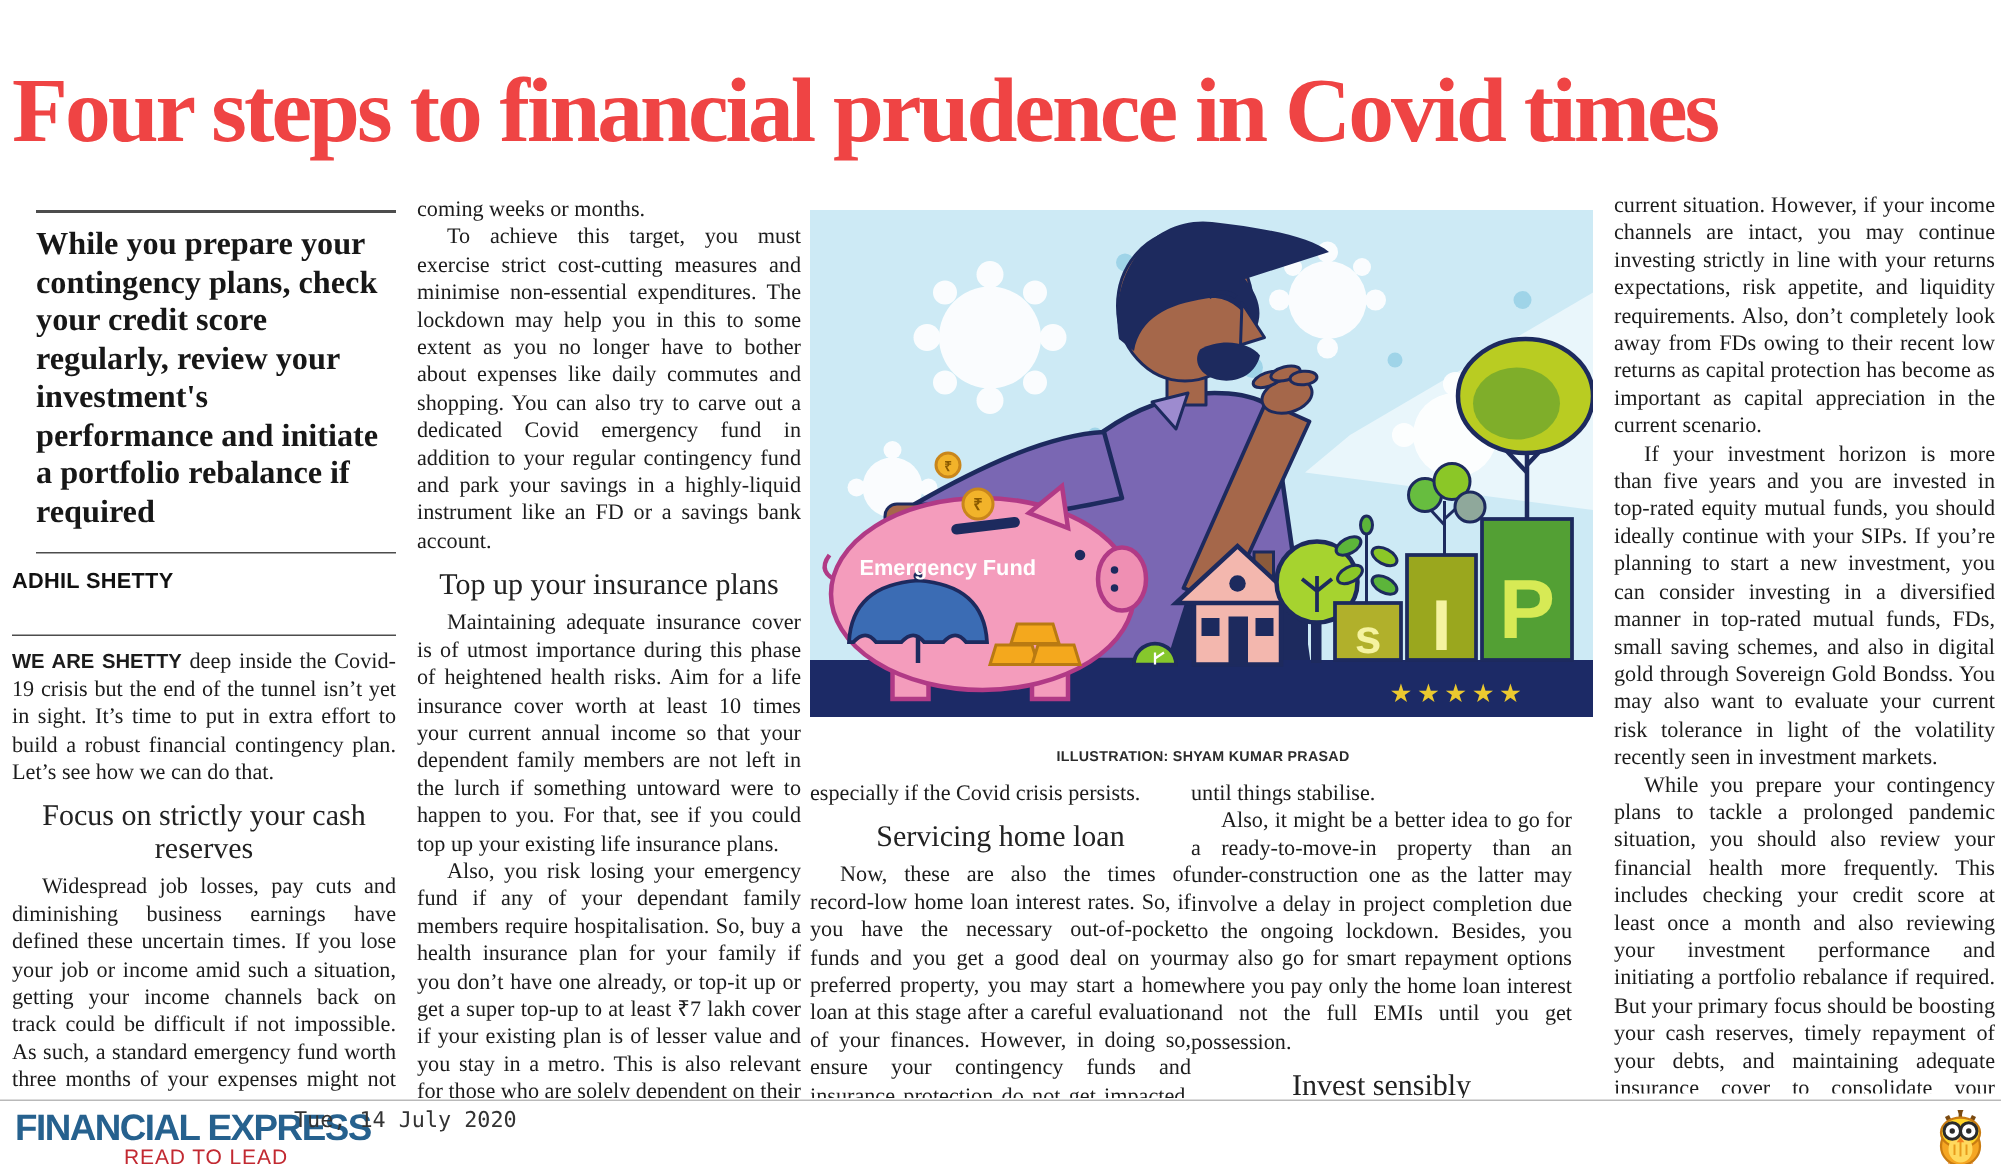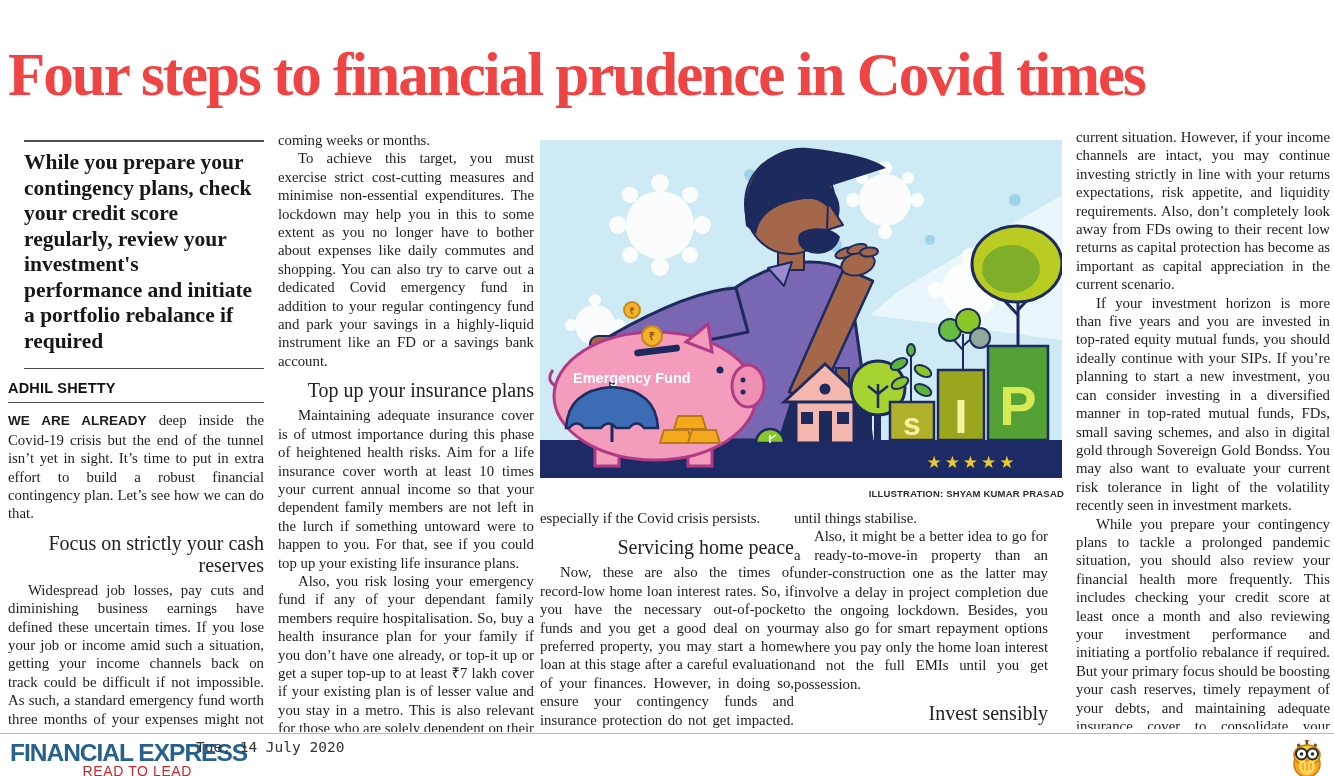--- a/index.html
+++ b/index.html
@@ -26,39 +26,39 @@
   #col2 { left:278px;  top:131px; width:256px; height:601px; }
   #middle { left:540px; top:140px; width:524px; height:592px; }
   #col5 { left:1076px; top:128px; width:254px; height:601px; }
 
   .body-text, .body-text p {
     font-size:14.8px; line-height:18.4px; text-align:justify; color:#1c1c1c;
   }
   p.ind { text-indent:20px; }
   .subhead {
     font-size:20px; line-height:22px; font-weight:normal; color:#222;
-    margin:9px 0 5px 0; text-align:right;
+    margin:9px 0 5px 0; text-align:center;
   }
   .lead-bold { font-family:"Liberation Sans", sans-serif; font-weight:bold; font-size:13.5px; }
 
   #standfirst {
     border-top:2px solid #4d4d4d; border-bottom:1px solid #4d4d4d;
     padding:8px 2px 14px 0; font-weight:bold; font-size:21.5px; line-height:25.5px;
     text-align:left; color:#171717;margin-left:16px;
   }
   #byline {
     font-family:"Liberation Sans", sans-serif; font-weight:bold; font-size:14.5px;
-    color:#111; padding:10px 0 5px 0; border-bottom:1px solid #4d4d4d; margin-bottom:8px;
+    color:#111; padding:10px 0 26px 0; border-bottom:1px solid #4d4d4d; margin-bottom:8px;
     letter-spacing:.2px;
   }
   
   #illo { display:block; width:522px; height:338px; }
   #illo-caption {
     font-family:"Liberation Sans", sans-serif; font-weight:bold; font-size:9.5px;
-    color:#2b2b2b; text-align:right; margin-top:10px; letter-spacing:.2px;
+    color:#2b2b2b; text-align:center; margin-top:21px; letter-spacing:.2px;
   }
   #mid-text { display:flex; margin-top:10px; }
   #mid-text > div { width:254px; }
   
   #footer {
     position:absolute; left:0; top:733px; width:1334px; height:43px;
     border-top:1px solid #b9b9b9; background:#fff;
   }
   #fe-logo { position:absolute; left:10px; top:7px; width:182px; }
   #fe-name {
@@ -79,21 +79,21 @@
 </head>
 <body>
 
 <div id="page">
 
   <div id="headline">Four steps to financial prudence in Covid times</div>
 
   <div id="col1" class="col body-text">
     <div id="standfirst">While you prepare your contingency plans, check your credit score regularly, review your investment's performance and initiate a portfolio rebalance if required</div>
     <div id="byline">ADHIL SHETTY</div>
-    <p><span class="lead-bold">WE ARE ALREADY</span><span> deep inside the Covid-19 crisis but the end of the tunnel isn’t yet in sight. It’s time to put in extra effort to build a robust financial contingency plan. Let’s see how we can do that.</span></p>
+    <p><span class="lead-bold">WE ARE SHETTY</span><span> deep inside the Covid-19 crisis but the end of the tunnel isn’t yet in sight. It’s time to put in extra effort to build a robust financial contingency plan. Let’s see how we can do that.</span></p>
     <div class="subhead">Focus on strictly your cash reserves</div>
     <p class="ind">Widespread job losses, pay cuts and diminishing business earnings have defined these uncertain times. If you lose your job or income amid such a situation, getting your income channels back on track could be difficult if not impossible. As such, a standard emergency fund worth three months of your expenses might not be adequate. It’s time to increase its size to at least 6-12 months of your expenses if your current finances permit. This fund will be your primary cash reserve if you, unfortunately, lose your income in the</p>
   </div>
 
   <div id="col2" class="col body-text">
     <p>coming weeks or months.</p>
     <p class="ind">To achieve this target, you must exercise strict cost-cutting measures and minimise non-essential expenditures. The lockdown may help you in this to some extent as you no longer have to bother about expenses like daily commutes and shopping. You can also try to carve out a dedicated Covid emergency fund in addition to your regular contingency fund and park your savings in a highly-liquid instrument like an FD or a savings bank account.</p>
     <div class="subhead">Top up your insurance plans</div>
     <p class="ind">Maintaining adequate insurance cover is of utmost importance during this phase of heightened health risks. Aim for a life insurance cover worth at least 10 times your current annual income so that your dependent family members are not left in the lurch if something untoward were to happen to you. For that, see if you could top up your existing life insurance plans.</p>
     <p class="ind">Also, you  risk losing your emergency fund if any of your dependant family members require hospitalisation. So, buy a health insurance plan for your family if you don’t have one already, or top-it up or get a super top-up to at least ₹7 lakh cover if your existing plan is of lesser value and you stay in a metro. This is also relevant for those who are solely dependent on their company-provided group medical plans because those would be of no use if you lose your job in the current crisis. Adequate insurance cover will give you the much-needed mental peace,</p>
@@ -272,21 +272,21 @@
         <text x="33" y="243" font-family="Liberation Sans, sans-serif" font-size="14.5" font-weight="bold" fill="#ffffff">Emergency Fund</text>
       </g>
 
       <text x="432" y="328" text-anchor="middle" font-size="17" letter-spacing="3" fill="#ecc92f">★★★★★</text>
     </svg>
     <div id="illo-caption">ILLUSTRATION: SHYAM KUMAR PRASAD</div>
 
     <div id="mid-text" class="body-text">
       <div>
         <p>especially if the Covid crisis persists.</p>
-        <div class="subhead">Servicing home peace</div>
+        <div class="subhead">Servicing home loan</div>
         <p class="ind">Now, these are also the times of record-low home loan interest rates. So, if you have the necessary out-of-pocket funds and you get a good deal on your preferred property, you may start a home loan at this stage after a careful evaluation of your finances. However, in doing so, ensure your contingency funds and insurance protection do not get impacted. If you’re unsure, see whether you could delay your plans</p>
       </div>
       <div>
         <p>until things stabilise.</p>
         <p class="ind">Also, it might be a better idea to go for a ready-to-move-in property than an under-construction one as the latter may involve a delay in project completion due to the ongoing lockdown. Besides, you may also go for smart repayment options where you pay only the home loan interest and not the full EMIs until you get possession.</p>
         <div class="subhead">Invest sensibly</div>
         <p class="ind">Firstly, avoid starting a new investment if you’re struggling to repay your EMIs in the</p>
       </div>
     </div>
   </div>

